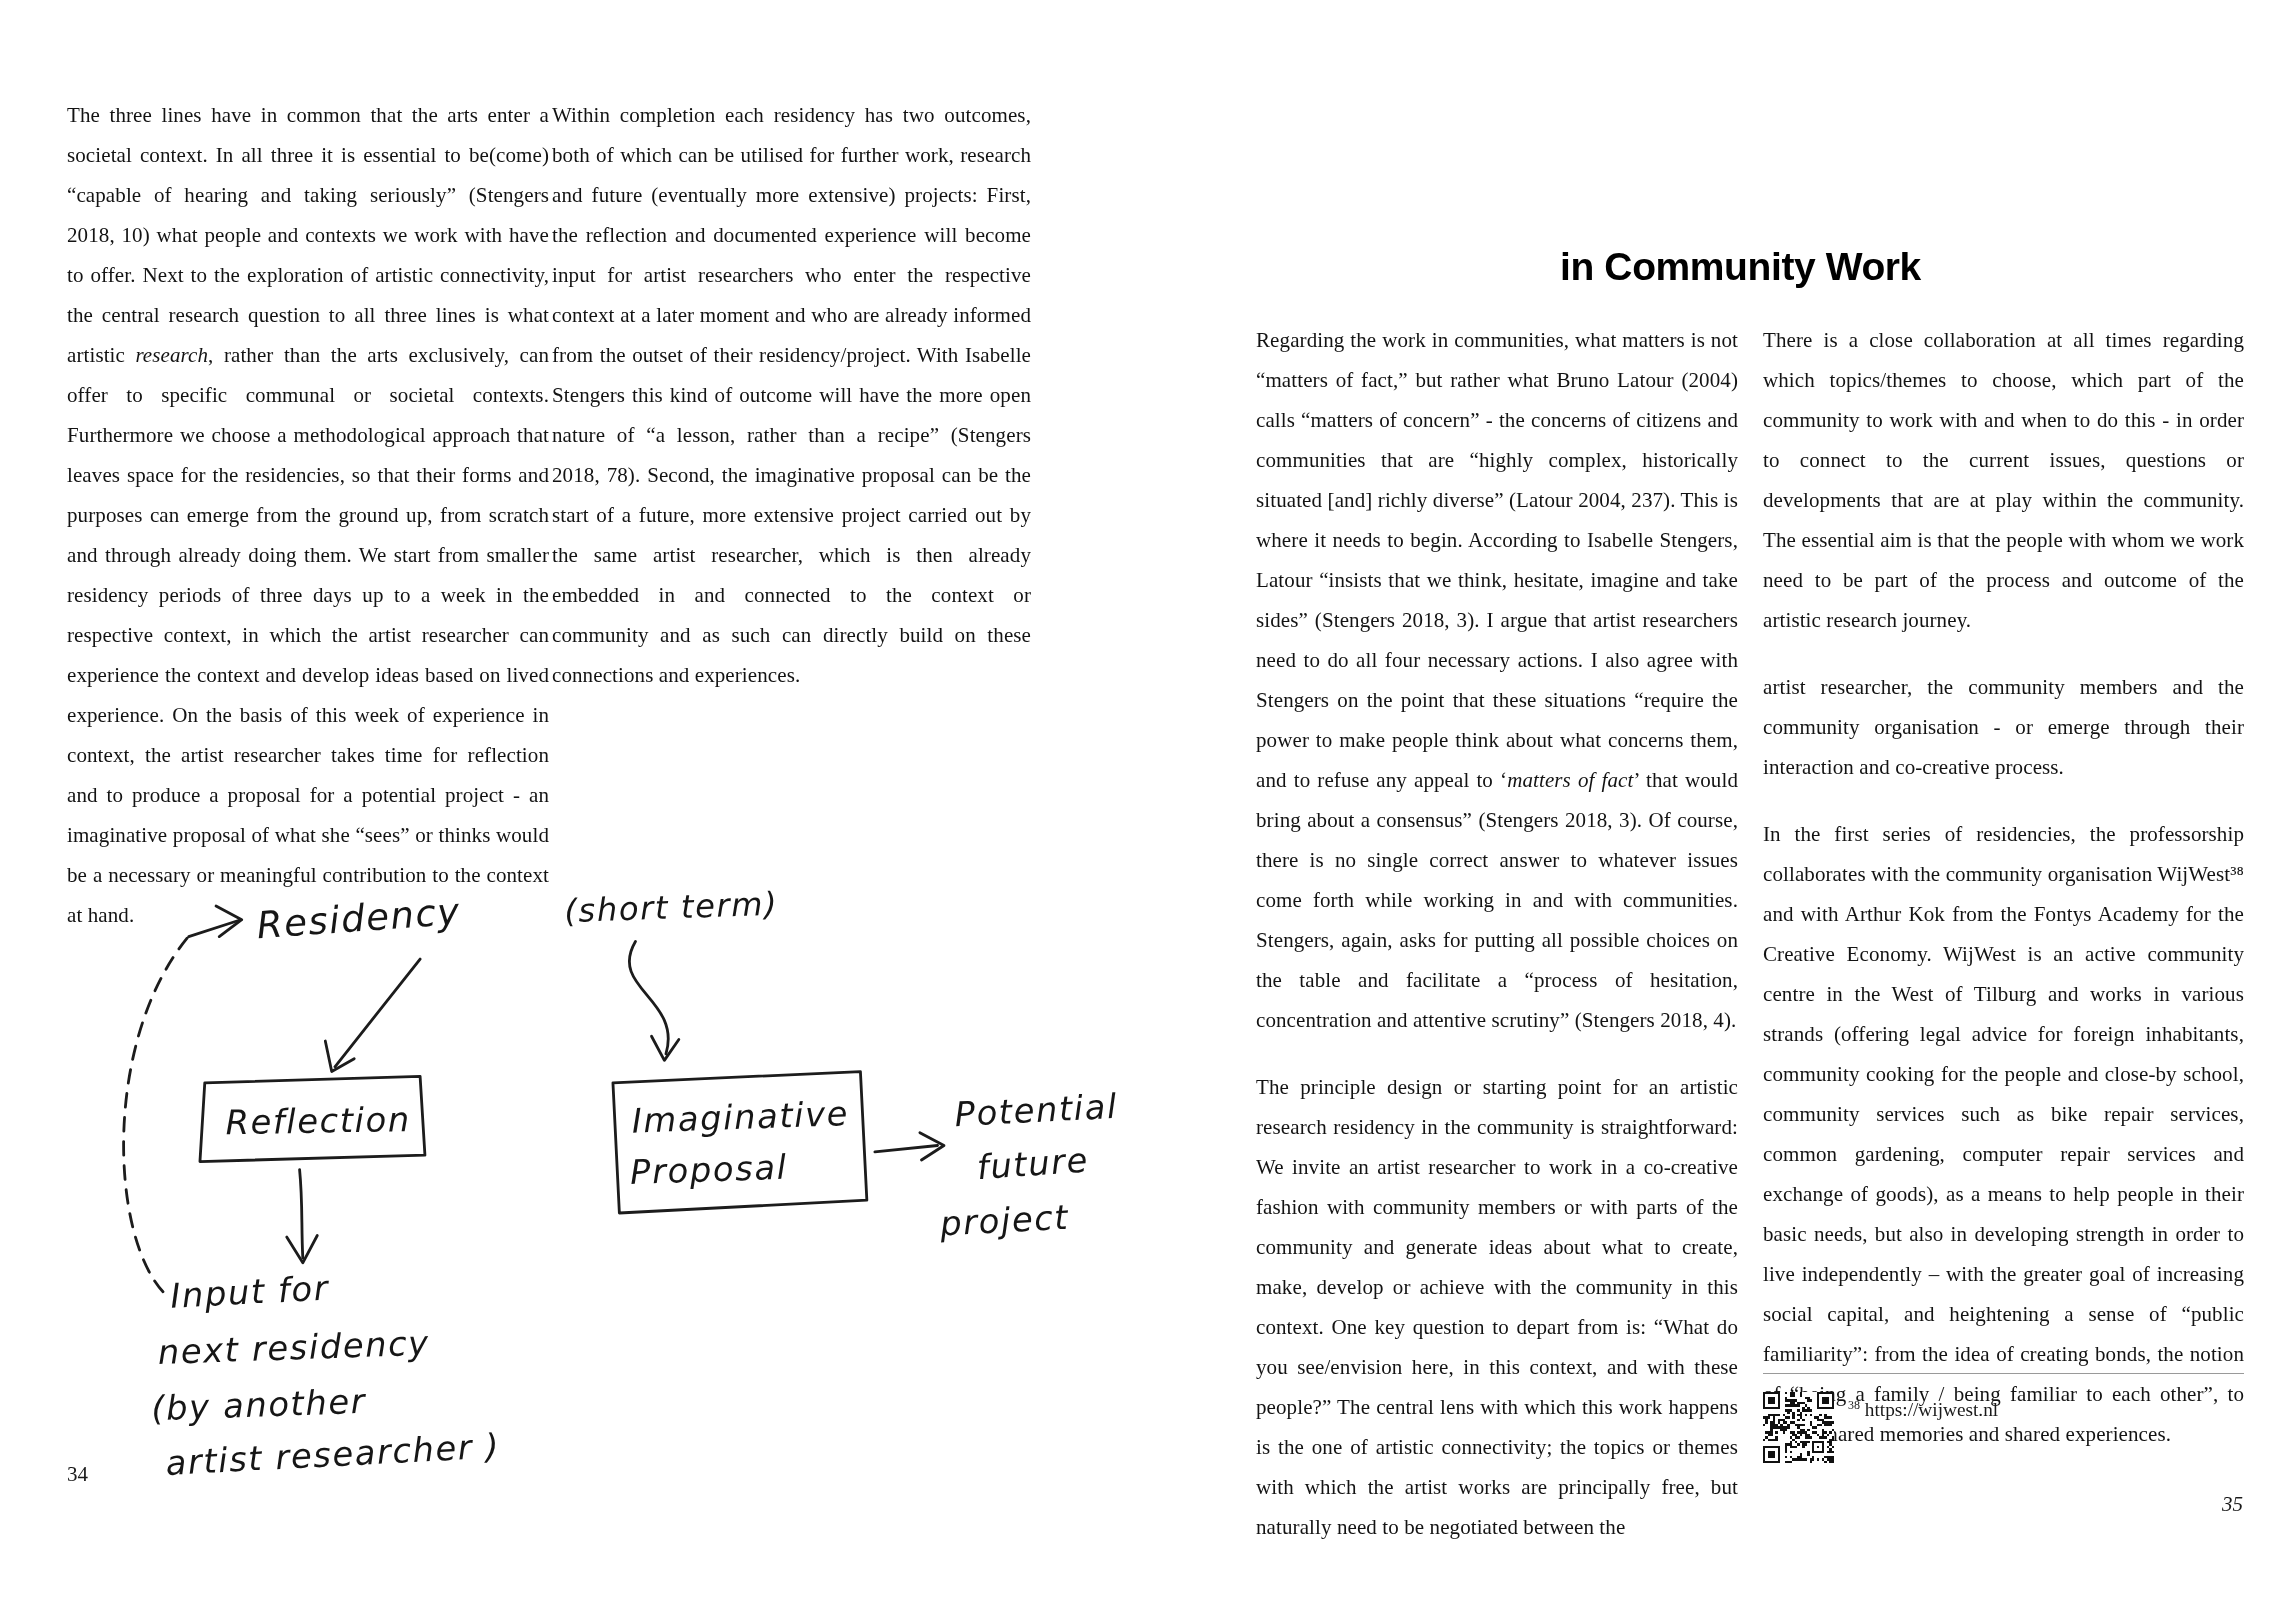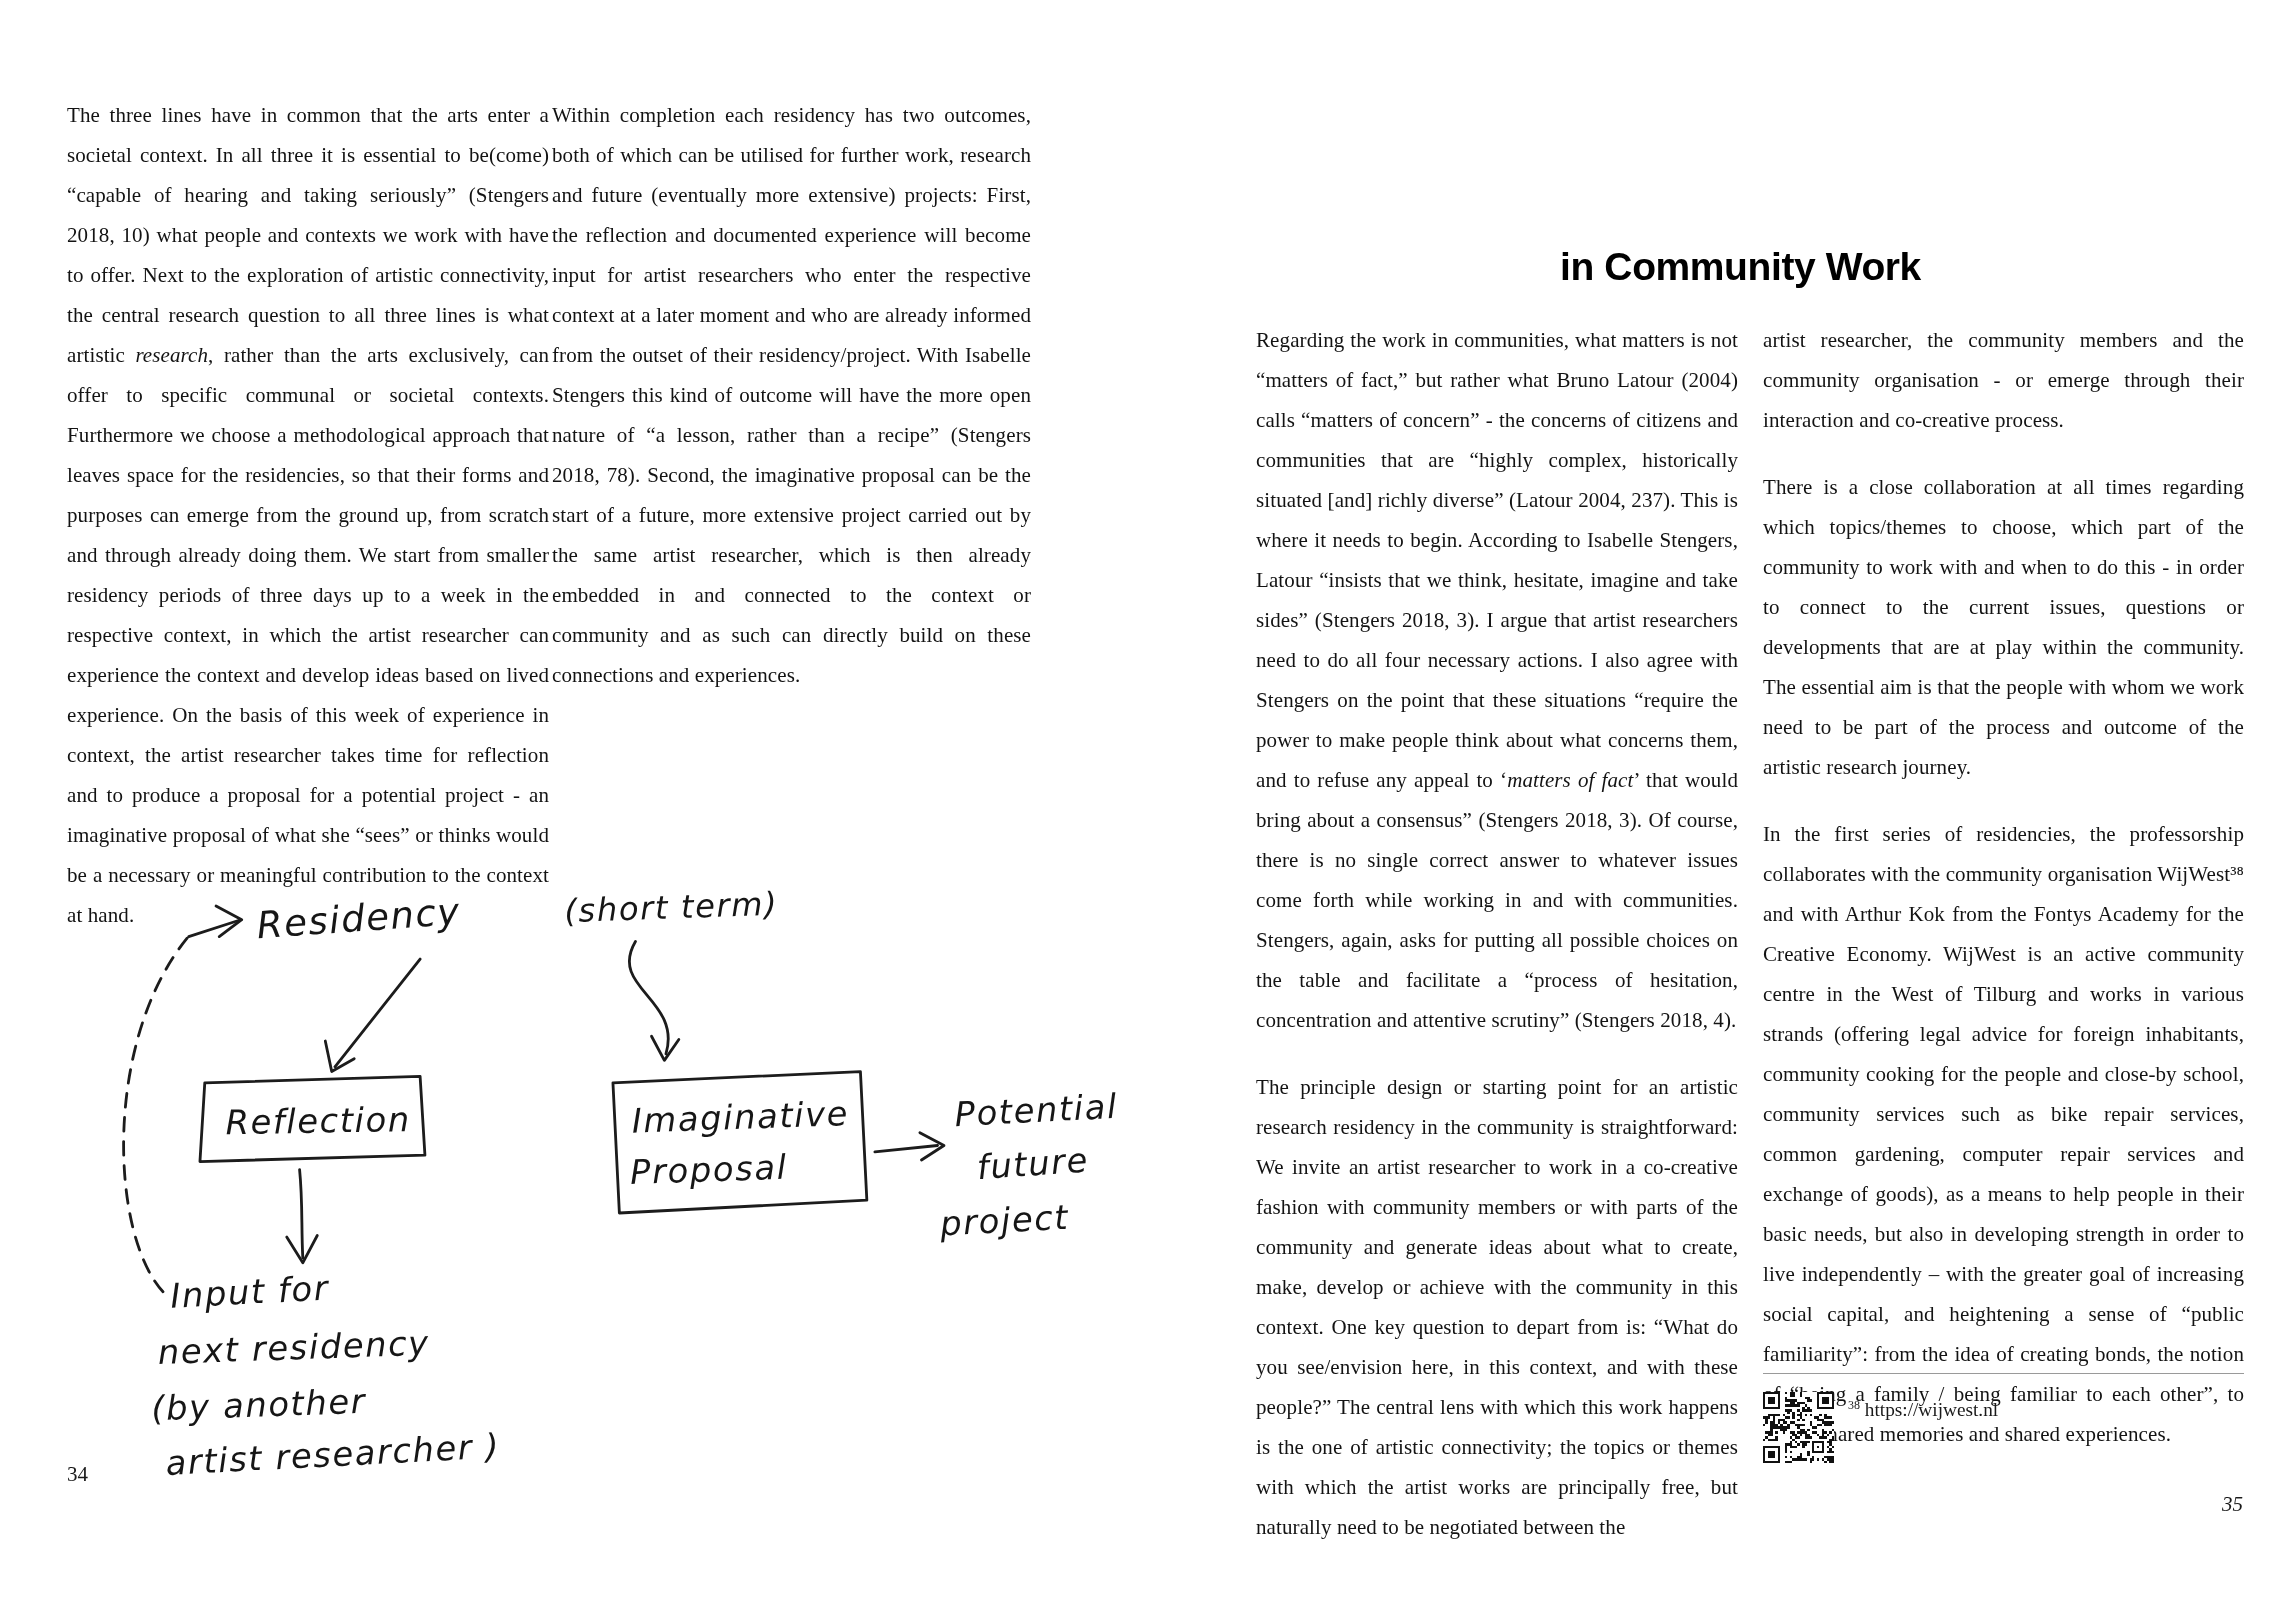--- a/index.html
+++ b/index.html
@@ -132,22 +132,22 @@
       <br>
       <span>in Community Work</span>
     </h1>
 
     <div class="col col-r1">
       <p>Regarding the work in communities, what matters is not “matters of fact,” but rather what Bruno Latour (2004) calls “matters of concern” - the concerns of citizens and communities that are “highly complex, historically situated [and] richly diverse” (Latour 2004, 237). This is where it needs to begin. According to Isabelle Stengers, Latour “insists that we think, hesitate, imagine and take sides” (Stengers 2018, 3). I argue that artist researchers need to do all four necessary actions. I also agree with Stengers on the point that these situations “require the power to make people think about what concerns them, and to refuse any appeal to ‘<i>matters of fact</i>’ that would bring about a consensus” (Stengers 2018, 3). Of course, there is no single correct answer to whatever issues come forth while working in and with communities. Stengers, again, asks for putting all possible choices on the table and facilitate a “process of hesitation, concentration and attentive scrutiny” (Stengers 2018, 4).</p>
       <p>The principle design or starting point for an artistic research residency in the community is straightforward: We invite an artist researcher to work in a co-creative fashion with community members or with parts of the community and generate ideas about what to create, make, develop or achieve with the community in this context. One key question to depart from is: “What do you see/envision here, in this context, and with these people?” The central lens with which this work happens is the one of artistic connectivity; the topics or themes with which the artist works are principally free, but naturally need to be negotiated between the</p>
     </div>
 
     <div class="col col-r2">
+      <p>There is a close collaboration at all times regarding which topics/themes to choose, which part of the community to work with and when to do this - in order to connect to the current issues, questions or developments that are at play within the community. The essential aim is that the people with whom we work need to be part of the process and outcome of the artistic research journey.</p>
       <p>artist researcher, the community members and the community organisation - or emerge through their interaction and co-creative process.</p>
-      <p>There is a close collaboration at all times regarding which topics/themes to choose, which part of the community to work with and when to do this - in order to connect to the current issues, questions or developments that are at play within the community. The essential aim is that the people with whom we work need to be part of the process and outcome of the artistic research journey.</p>
       <p>In the first series of residencies, the professorship collaborates with the community organisation WijWest³⁸ and with Arthur Kok from the Fontys Academy for the Creative Economy. WijWest is an active community centre in the West of Tilburg and works in various strands (offering legal advice for foreign inhabitants, community cooking for the people and close-by school, community services such as bike repair services, common gardening, computer repair services and exchange of goods), as a means to help people in their basic needs, but also in developing strength in order to live independently – with the greater goal of increasing social capital, and heightening a sense of “public familiarity”: from the idea of creating bonds, the notion of “being a family / being familiar to each other”, to create shared memories and shared experiences.</p>
     </div>
 
     <div class="footnote">
       <hr class="footnote-rule">
       <div class="footnote-row">
         <svg class="qr" viewBox="0 0 29 29" shape-rendering="crispEdges">
           <rect x="0" y="0" width="29" height="29" fill="#ffffff"></rect>
           <g fill="#111111">
 

